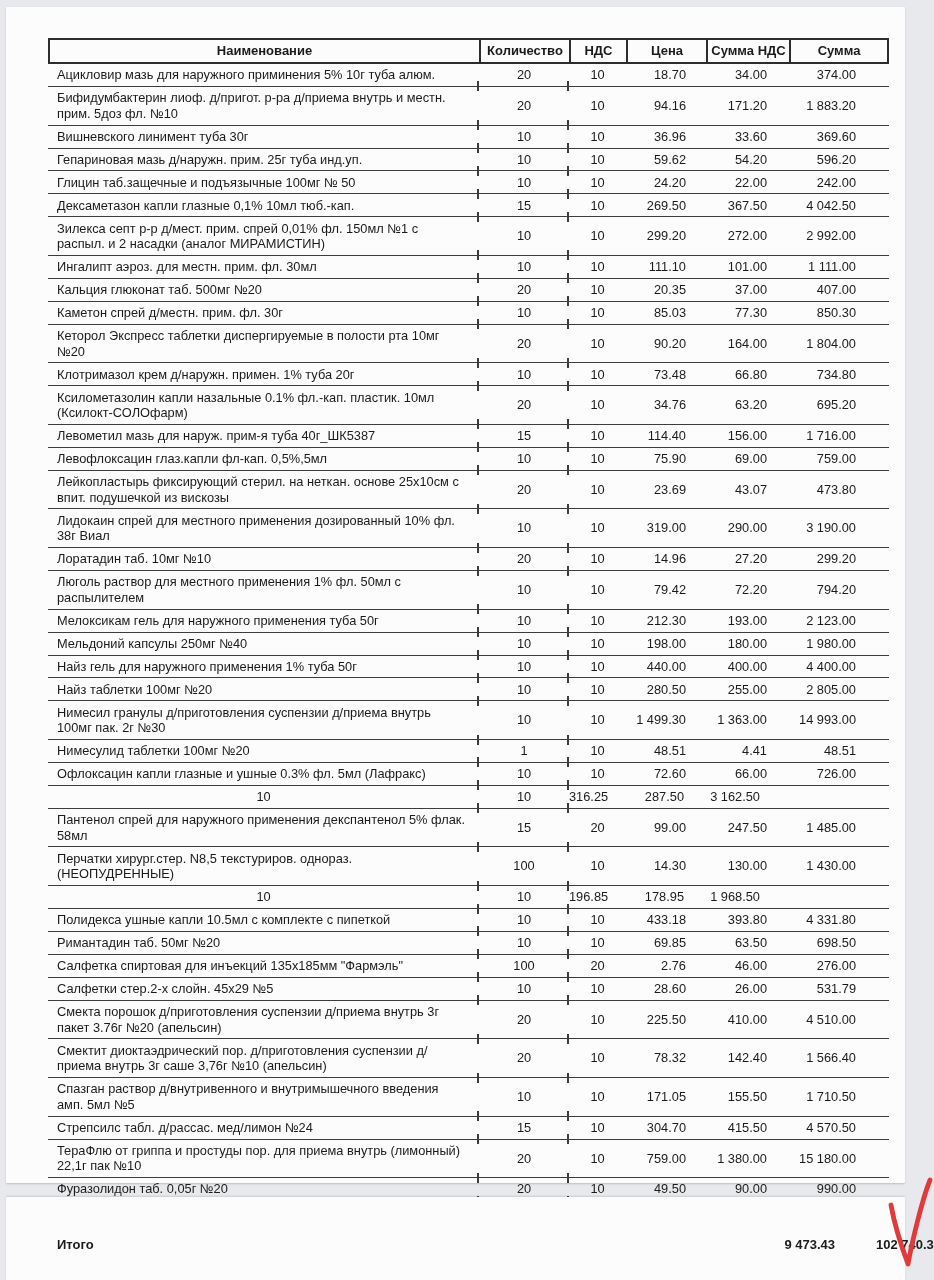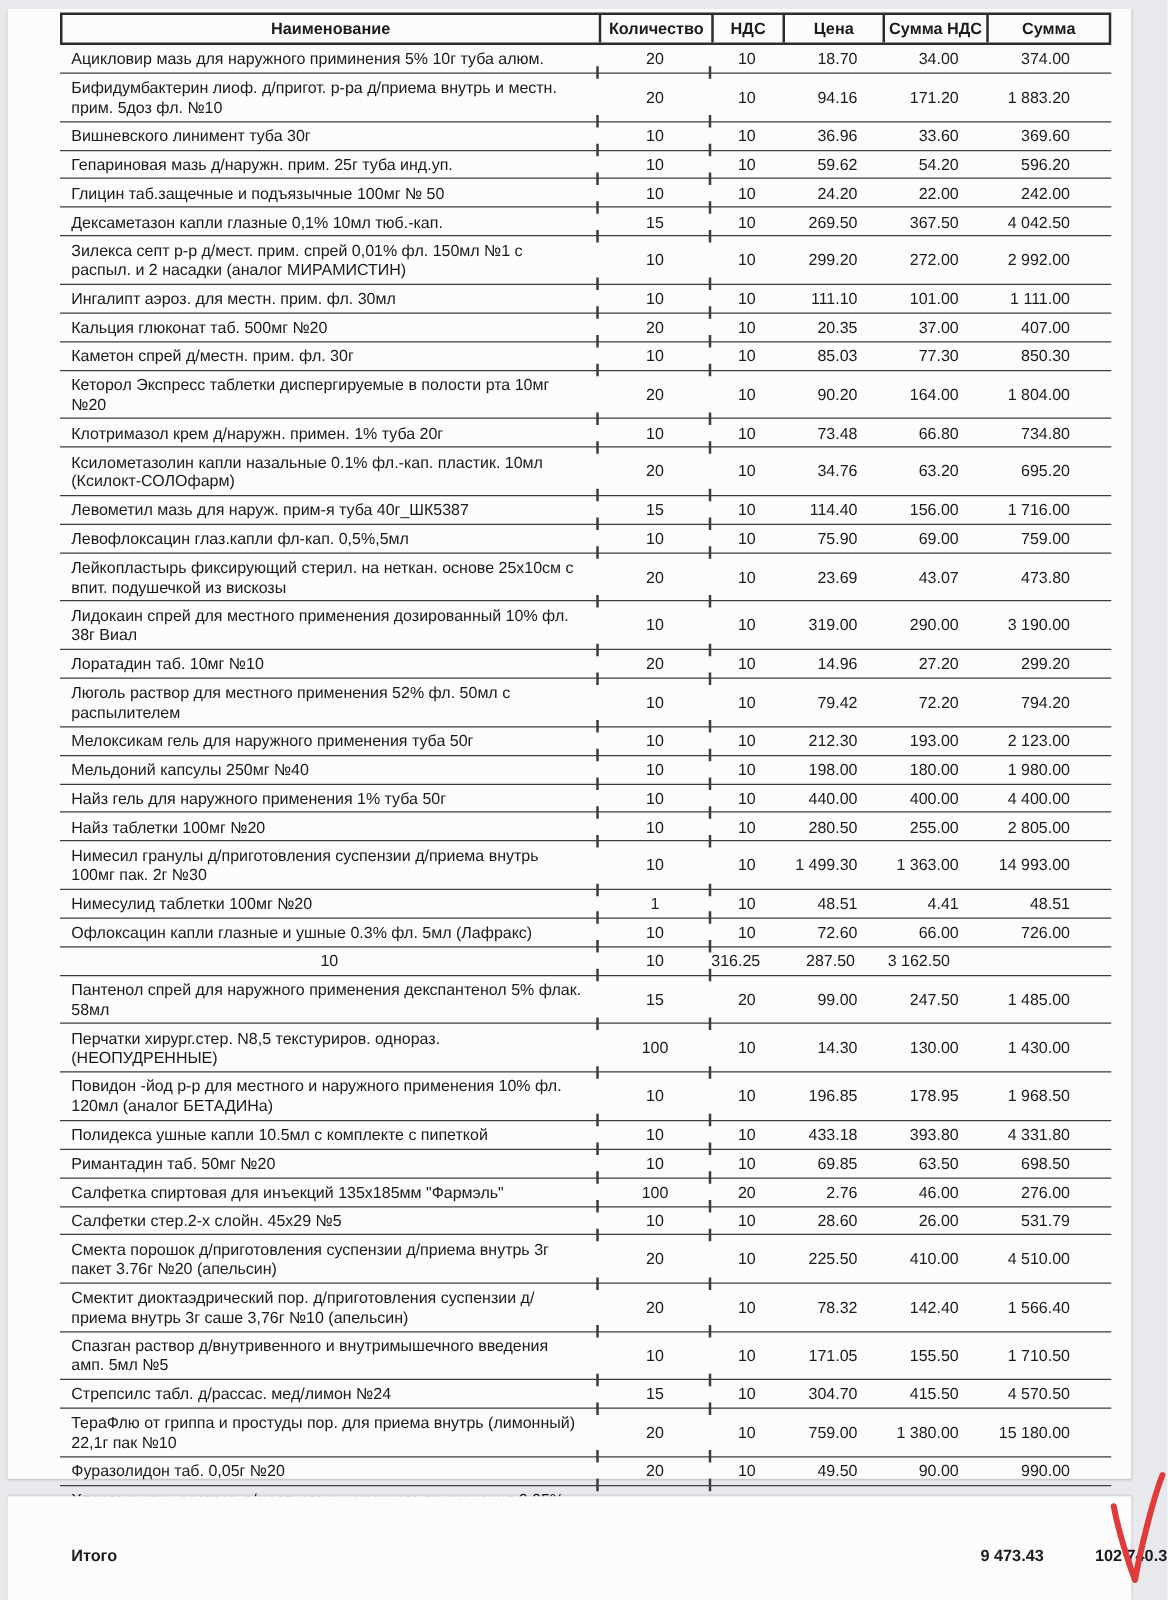--- a/index.html
+++ b/index.html
@@ -21,20 +21,21 @@
   .page-1 { top:7px; height:1176px; }
   .page-2 { top:1197px; height:83px; box-shadow:0 -1px 2px rgba(0,0,0,0.12); }
 
   .invoice-table { position:absolute; left:42px; top:3px; width:841px; }
 
   .thead {
     display:grid;
     grid-template-columns:431px 90px 57px 80px 83px 96px;
     border:2px solid #2d2d2d;
     font-weight:bold;
+    margin-top:28px;
   }
   .hcell {
     font-size:13px; line-height:16px;
     text-align:center; padding:3px 2px;
     border-right:2px solid #2d2d2d;
     white-space:nowrap; overflow:hidden;
   }
   .hcell:last-child { border-right:none;text-align:center; }
 
   .row {
@@ -245,21 +246,21 @@
   <div class="row">
     <div class="cell name">Лоратадин таб. 10мг №10</div>
     <div class="cell qty">20</div>
     <div class="cell vat">10</div>
     <div class="cell price">14.96</div>
     <div class="cell vatsum">27.20</div>
     <div class="cell sum">299.20</div>
   </div>
 
   <div class="row">
-    <div class="cell name">Люголь раствор для местного применения 52% фл. 50мл с распылителем</div>
+    <div class="cell name">Люголь раствор для местного применения 1% фл. 50мл с распылителем</div>
     <div class="cell qty">10</div>
     <div class="cell vat">10</div>
     <div class="cell price">79.42</div>
     <div class="cell vatsum">72.20</div>
     <div class="cell sum">794.20</div>
   </div>
 
   <div class="row">
     <div class="cell name">Мелоксикам гель для наружного применения туба 50г</div>
     <div class="cell qty">10</div>
@@ -343,21 +344,20 @@
   <div class="row">
     <div class="cell name">Перчатки хирург.стер. N8,5 текстуриров. однораз. (НЕОПУДРЕННЫЕ)</div>
     <div class="cell qty">100</div>
     <div class="cell vat">10</div>
     <div class="cell price">14.30</div>
     <div class="cell vatsum">130.00</div>
     <div class="cell sum">1 430.00</div>
   </div>
 
   <div class="row">
-    <div class="cell name">Повидон -йод р-р для местного и наружного применения 10% фл.  120мл (аналог БЕТАДИНа)</div>
     <div class="cell qty">10</div>
     <div class="cell vat">10</div>
     <div class="cell price">196.85</div>
     <div class="cell vatsum">178.95</div>
     <div class="cell sum">1 968.50</div>
   </div>
 
   <div class="row">
     <div class="cell name">Полидекса ушные капли 10.5мл с комплекте с пипеткой</div>
     <div class="cell qty">10</div>

